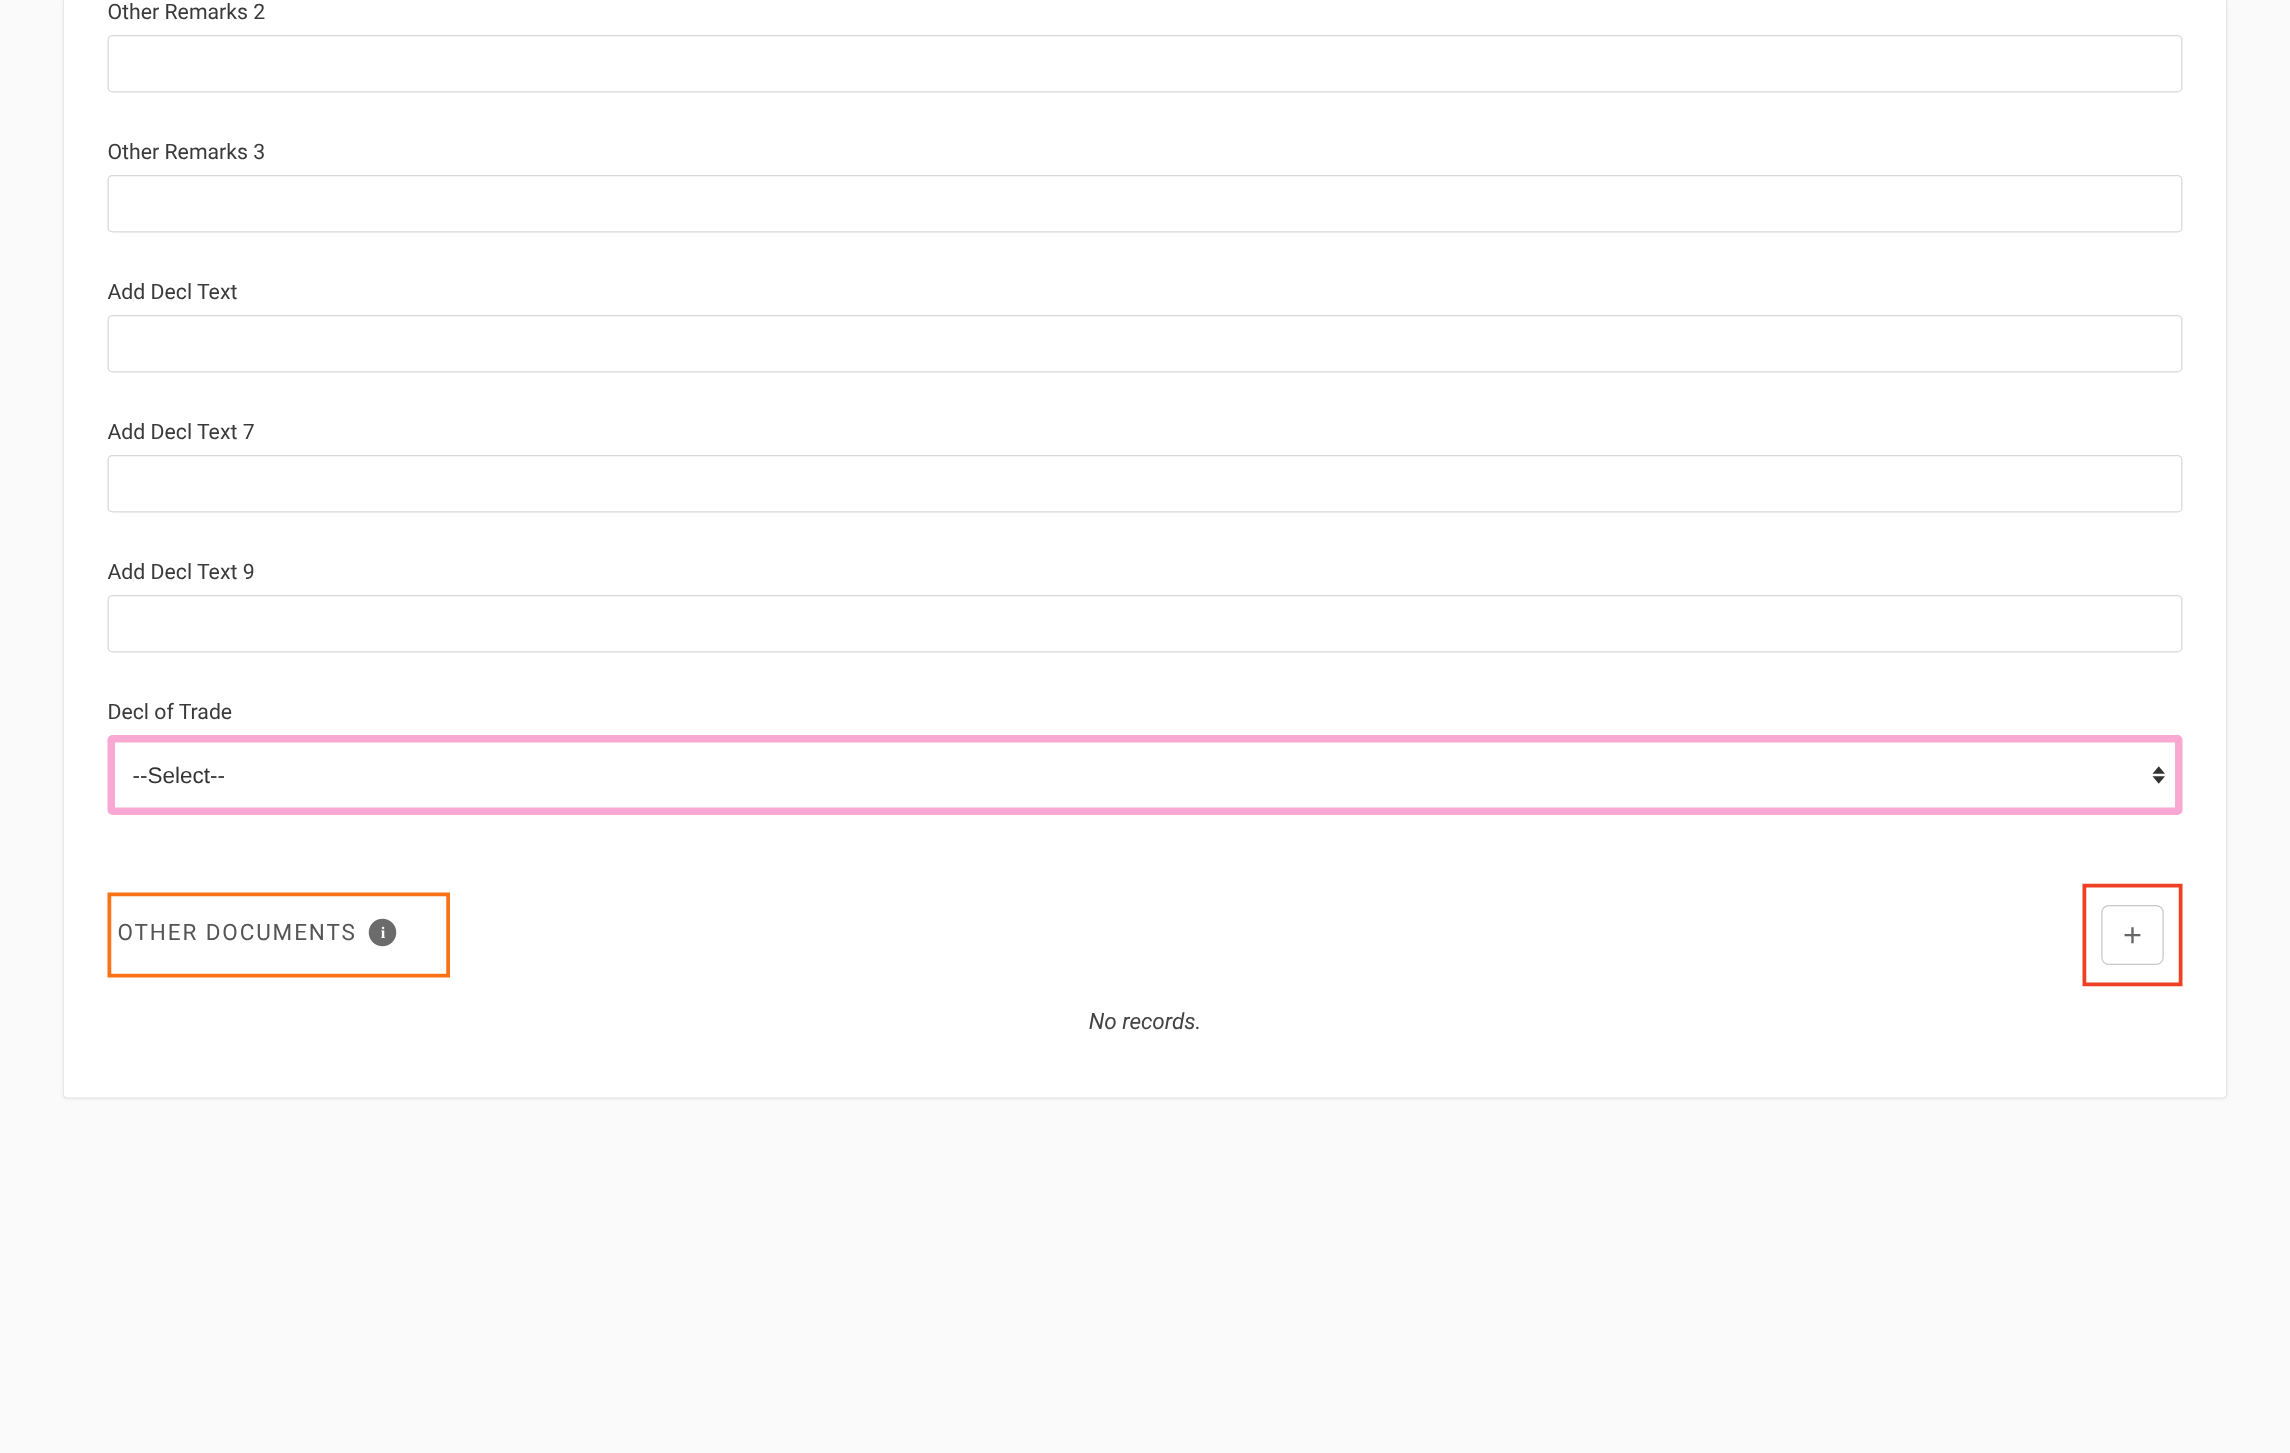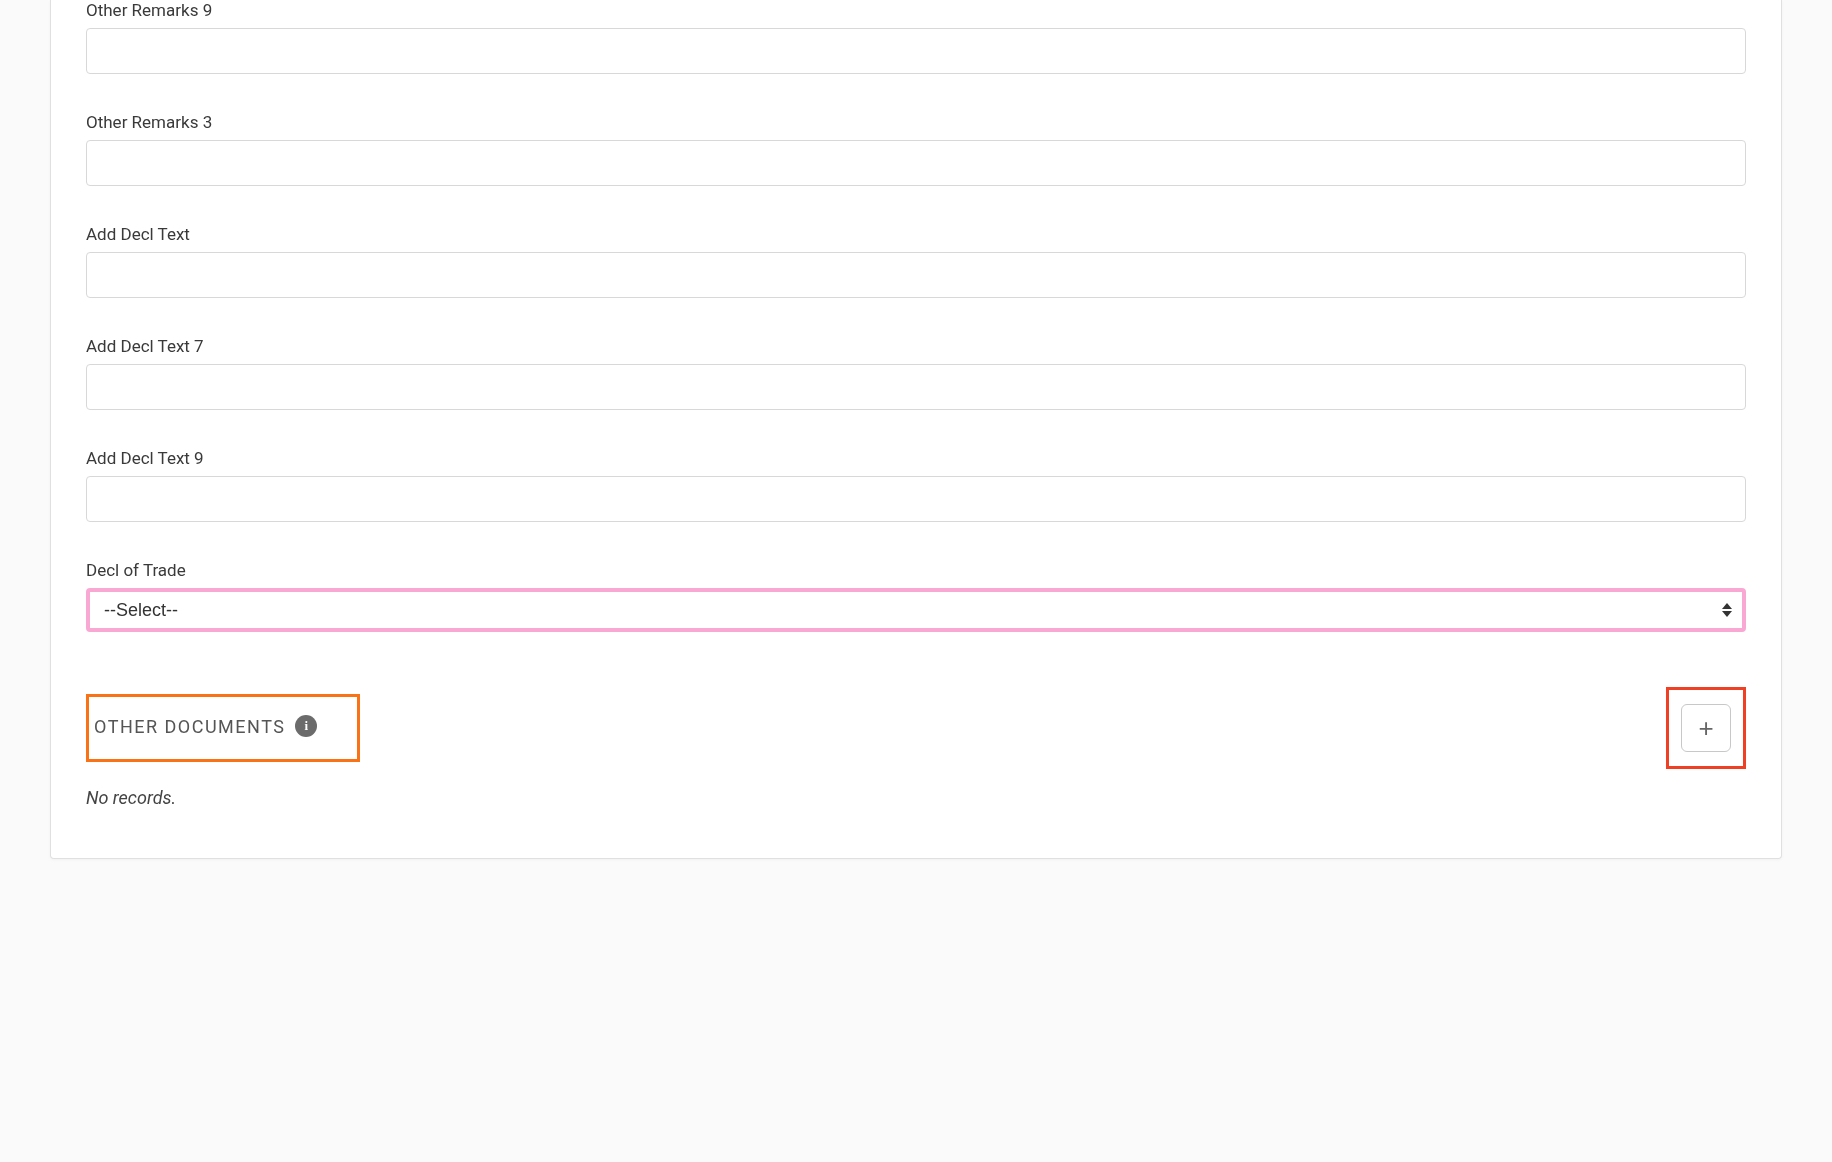--- a/index.html
+++ b/index.html
@@ -48,22 +48,22 @@
       font-size: 16px;
       background: #fff;
       color: #333;
     }
     .form-select-wrapper {
       position: relative;
       width: 100%;
     }
     .form-select {
       width: 100%;
-      height: 44px;
-      border: 4px solid #f9a8d4;
+      height: 64px;
+      border: 6px solid #f9a8d4;
       border-radius: 4px;
       padding: 0 40px 0 14px;
       font-size: 18px;
       background: #fff;
       color: #333;
       appearance: none;
       -webkit-appearance: none;
       -moz-appearance: none;
       cursor: pointer;
     }
@@ -136,34 +136,35 @@
       color: #666;
       font-size: 26px;
       font-weight: 300;
       cursor: pointer;
       display: flex;
       align-items: center;
       justify-content: center;
       line-height: 1;
     }
     .no-records {
+      text-align: center;
       font-style: italic;
       color: #444;
       font-size: 18px;
       margin-top: 18px;
     }
   </style>
 </head>
 <body>
 
 <div class="page-container">
   <div class="card">
 
     <div class="form-group">
-      <label class="form-label">Other Remarks 9</label>
+      <label class="form-label">Other Remarks 2</label>
       <input type="text" class="form-input" value="" style="">
     </div>
 
     <div class="form-group">
       <label class="form-label">Other Remarks 3</label>
       <input type="text" class="form-input" value="" style="">
     </div>
 
     <div class="form-group">
       <label class="form-label">Add Decl Text</label>

